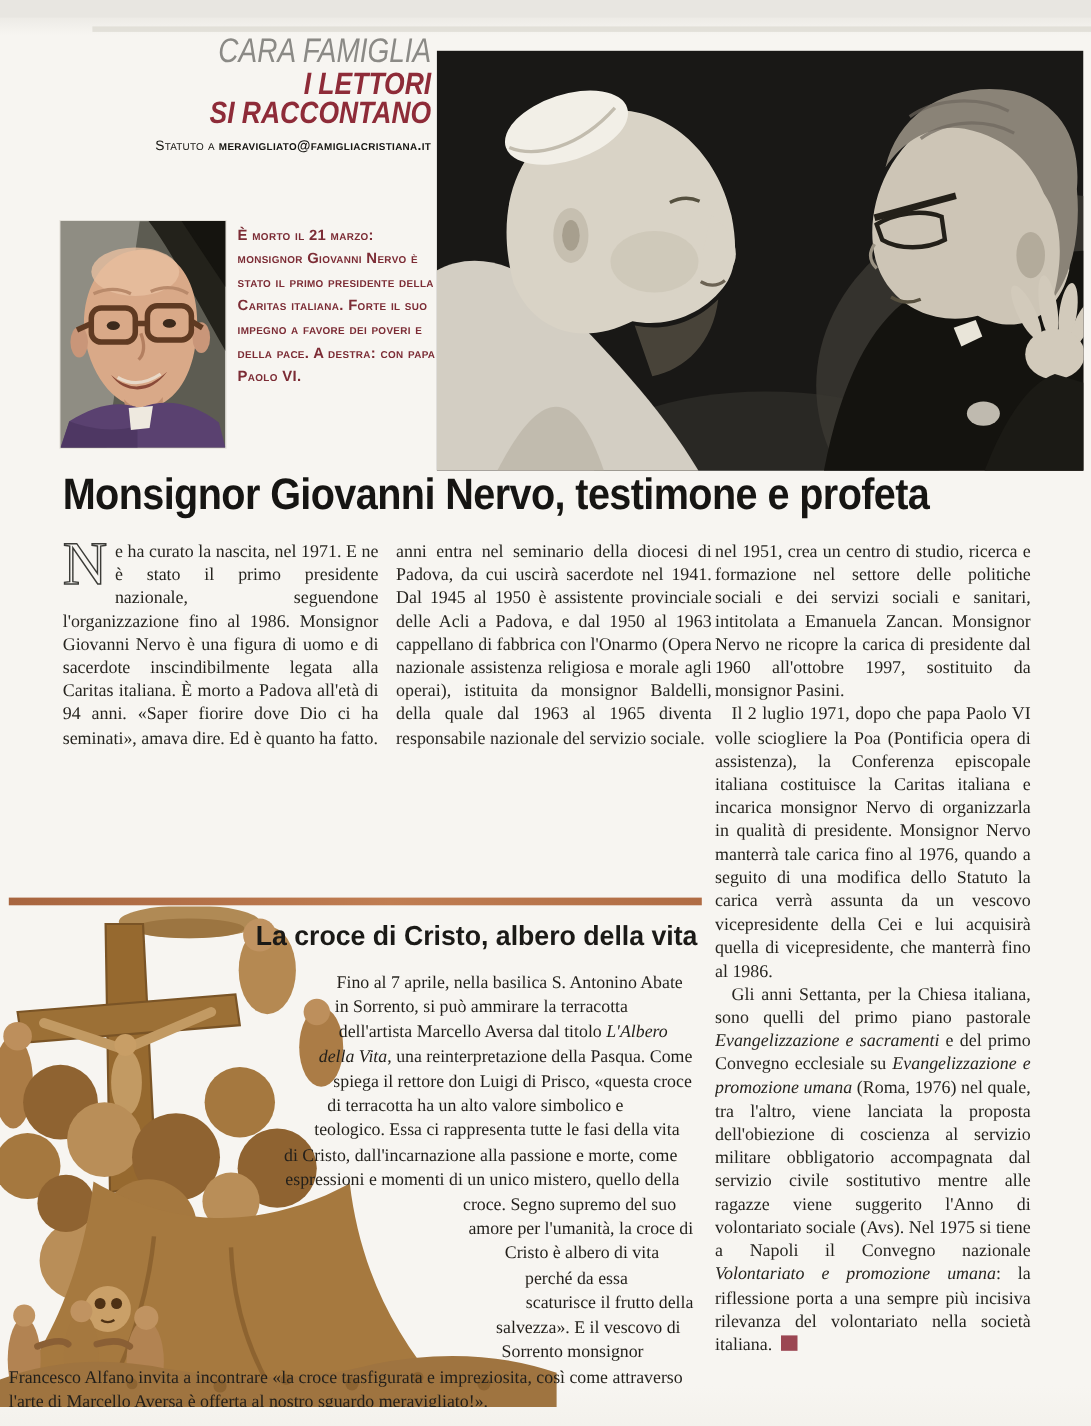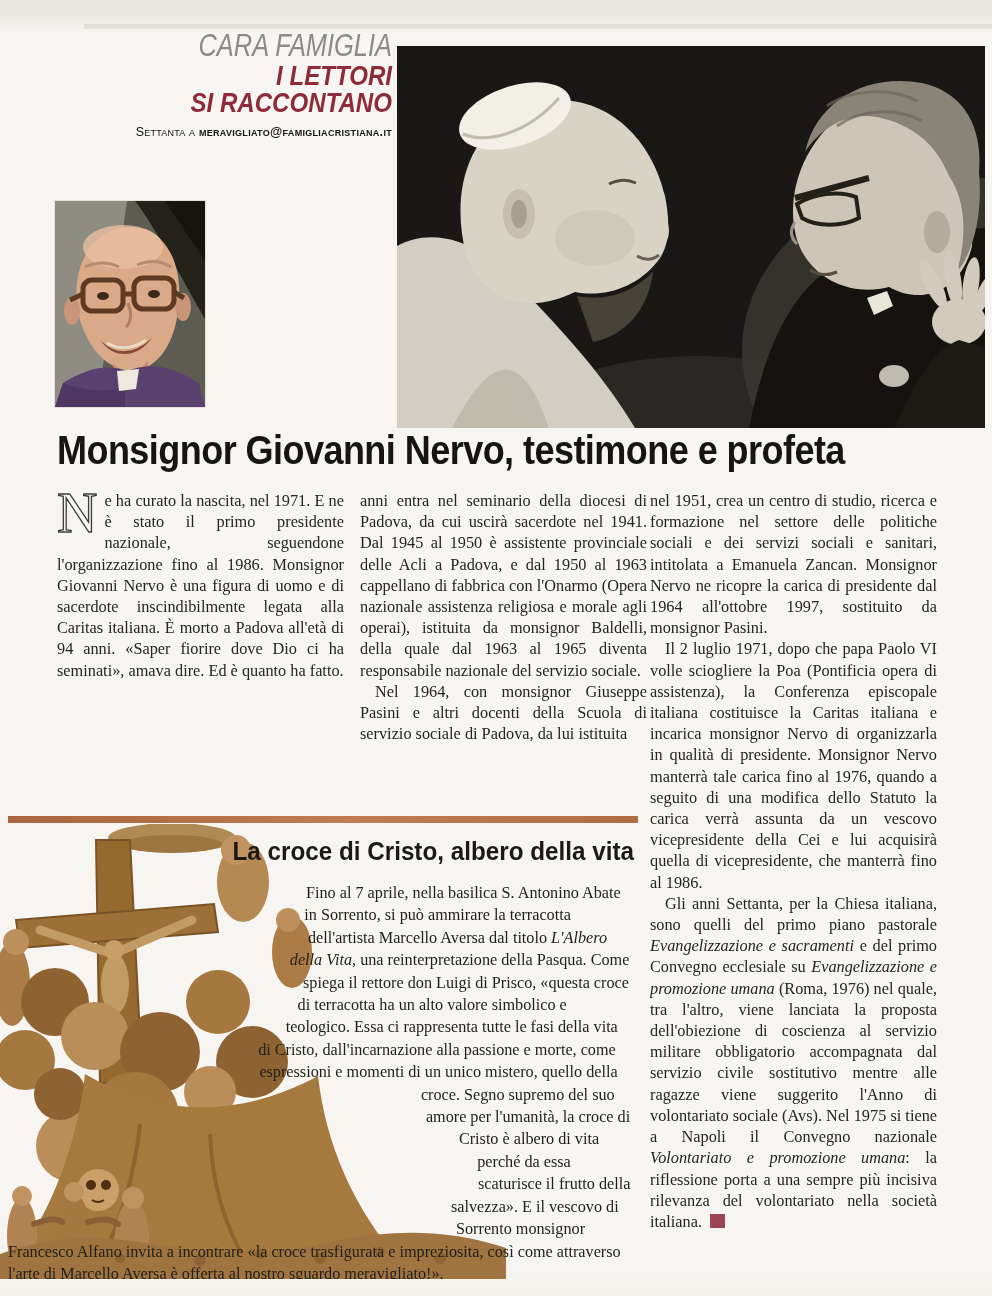--- a/index.html
+++ b/index.html
@@ -65,21 +65,21 @@
 </head>
 <body>
 
 <div class="page">
   <div class="scan-band"></div>
 
   <header class="section-header">
     <div class="kicker">CARA FAMIGLIA</div>
     <div class="rubric">I LETTORI</div>
     <div class="rubric">SI RACCONTANO</div>
-    <div class="write-line"><span>Settanta a</span> <b>meravigliato@famigliacristiana.it</b></div>
+    <div class="write-line"><span>Statuto a</span> <b>meravigliato@famigliacristiana.it</b></div>
   </header>
 
   <figure class="photo-main">
     <svg viewBox="0 0 588 382" preserveAspectRatio="none">
       <rect width="588" height="382" fill="#191816"></rect>
       <ellipse cx="555" cy="305" rx="210" ry="175" fill="#565149" opacity=".45"></ellipse>
       <ellipse cx="588" cy="382" rx="130" ry="105" fill="#7c766c" opacity=".4"></ellipse>
       <ellipse cx="300" cy="370" rx="160" ry="60" fill="#3a3731" opacity=".5"></ellipse>
 
       <path d="M0 382 L0 200 C30 183 72 190 107 225 C152 270 202 322 238 382 Z" fill="#d3cec3"></path>
@@ -143,32 +143,32 @@
       <path d="M73 102 q6 16 -2 24" stroke="#b37f60" stroke-width="3" fill="none"></path>
       <path d="M46 140 Q70 162 97 137 Q85 153 70 153 Q55 153 46 140 Z" fill="#8a4a38"></path>
       <path d="M52 142 Q70 153 91 139" stroke="#e8d9c8" stroke-width="3" fill="none"></path>
       <path d="M58 162 C66 173 84 173 93 160 L93 178 L59 179 Z" fill="#c08f6f"></path>
       <path d="M0 206 L8 182 C30 168 52 162 72 170 C96 160 122 166 144 183 L150 206 Z" fill="#5a4170"></path>
       <path d="M8 182 C30 190 50 192 70 186 L70 206 L0 206 Z" fill="#49335e" opacity=".7"></path>
       <path d="M62 170 L84 168 L81 188 L64 190 Z" fill="#eee9df"></path>
     </svg>
   </figure>
 
+  <div class="portrait-caption">È morto il 21 marzo: monsignor Giovanni Nervo è stato il primo presidente della Caritas italiana. Forte il suo impegno a favore dei poveri e della pace. A destra: con papa Paolo VI.</div>
 
   <h1 class="headline">Monsignor Giovanni Nervo, testimone e profeta</h1>
 
   <div class="article-col" style="left:57px;height:300px;">
       <p><span class="dropcap">N</span><span>e ha curato la nascita, nel 1971. E ne è stato il primo presidente nazionale, seguendone l'organizzazione fino al 1986. Monsignor Giovanni Nervo è una figura di uomo e di sacerdote inscindibilmente legata alla Caritas italiana. È morto a Padova all'età di 94 anni. «Saper fiorire dove Dio ci ha seminati», amava dire. Ed è quanto ha fatto.</span></p>
     </div>
   <div class="article-col" style="left:360px;height:300px;">
       <p><span>anni entra nel seminario della diocesi di Padova, da cui uscirà sacerdote nel 1941. Dal 1945 al 1950 è assistente provinciale delle Acli a Padova, e dal 1950 al 1963 cappellano di fabbrica con l'Onarmo (Opera nazionale assistenza religiosa e morale agli operai), istituita da monsignor Baldelli, della quale dal 1963 al 1965 diventa responsabile nazionale del servizio sociale.</span></p>
-      <p class="indent"><span>Nel 1964, con monsignor Giuseppe Pasini e altri docenti della Scuola di servizio sociale di Padova, da lui istituita</span></p>
     </div>
   <div class="article-col" style="left:650px;height:742px;">
-      <p><span>nel 1951, crea un centro di studio, ricerca e formazione nel settore delle politiche sociali e dei servizi sociali e sanitari, intitolata a Emanuela Zancan. Monsignor Nervo ne ricopre la carica di presidente dal 1964 all'ottobre 1997, sostituito da monsignor Pasini.</span></p>
+      <p><span>nel 1951, crea un centro di studio, ricerca e formazione nel settore delle politiche sociali e dei servizi sociali e sanitari, intitolata a Emanuela Zancan. Monsignor Nervo ne ricopre la carica di presidente dal 1960 all'ottobre 1997, sostituito da monsignor Pasini.</span></p>
       <p class="indent"><span>Il 2 luglio 1971, dopo che papa Paolo VI volle sciogliere la Poa (Pontificia opera di assistenza), la Conferenza episcopale italiana costituisce la Caritas italiana e incarica monsignor Nervo di organizzarla in qualità di presidente. Monsignor Nervo manterrà tale carica fino al 1976, quando a seguito di una modifica dello Statuto la carica verrà assunta da un vescovo vicepresidente della Cei e lui acquisirà quella di vicepresidente, che manterrà fino al 1986.</span></p>
       <p class="indent"><span>Gli anni Settanta, per la Chiesa italiana, sono quelli del primo piano pastorale </span><span style="font-style: italic;">Evangelizzazione e sacramenti</span><span> e del primo Convegno ecclesiale su </span><span style="font-style: italic;">Evangelizzazione e promozione umana</span><span> (Roma, 1976) nel quale, tra l'altro, viene lanciata la proposta dell'obiezione di coscienza al servizio militare obbligatorio accompagnata dal servizio civile sostitutivo mentre alle ragazze viene suggerito l'Anno di volontariato sociale (Avs). Nel 1975 si tiene a Napoli il Convegno nazionale </span><span style="font-style: italic;">Volontariato e promozione umana</span><span>: la riflessione porta a una sempre più incisiva rilevanza del volontariato nella società italiana.</span><span class="endmark"></span></p>
     </div>
 
   <aside class="sidebar">
     <div class="sidebar-bar"></div>
 
     <figure class="sculpture" style="margin:0;">
       <svg viewBox="0 0 530 455" preserveAspectRatio="none">
 

